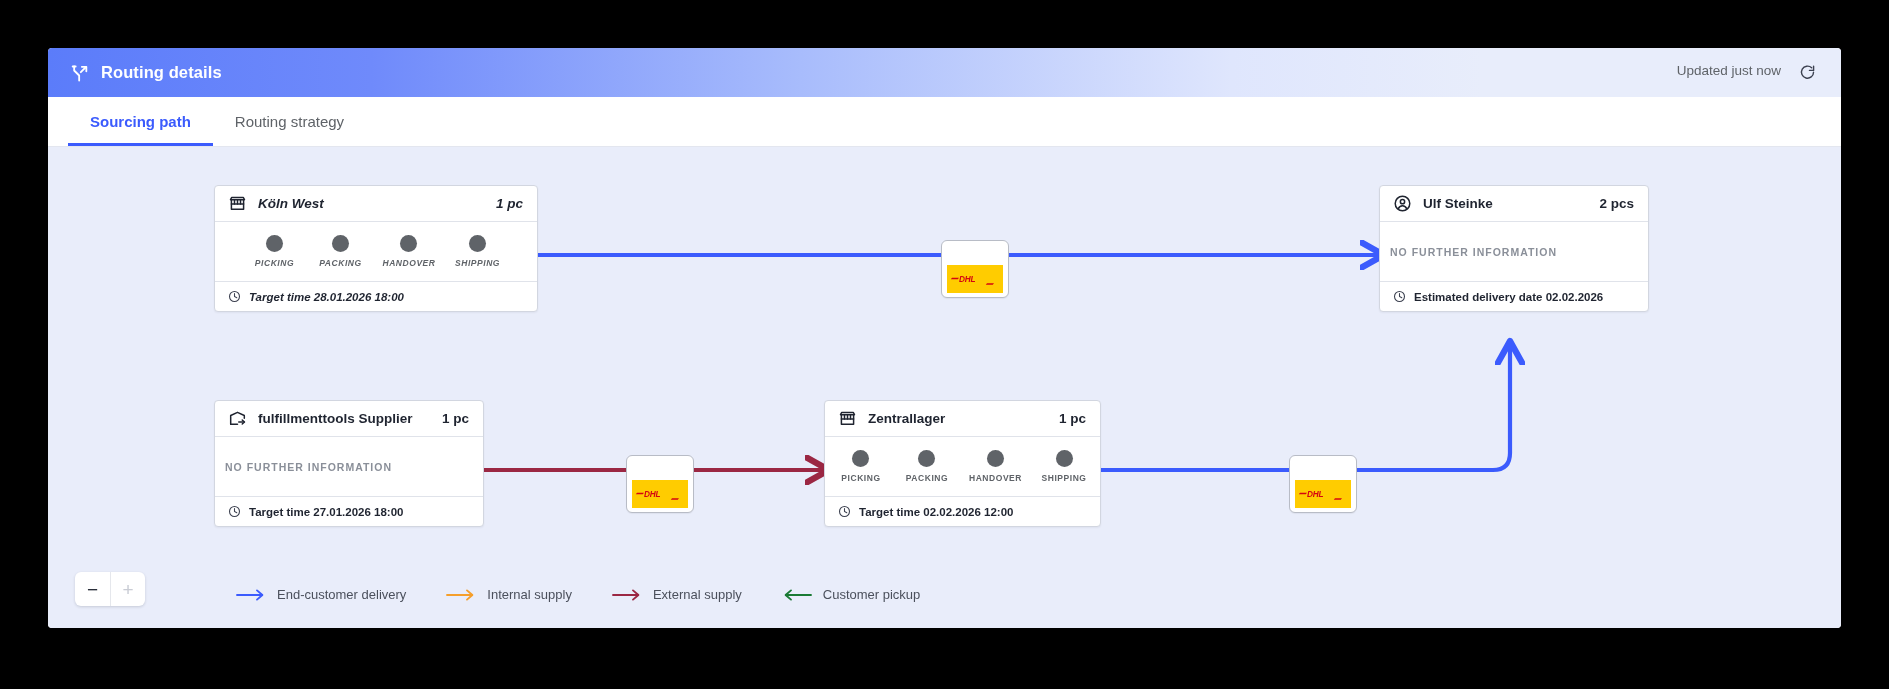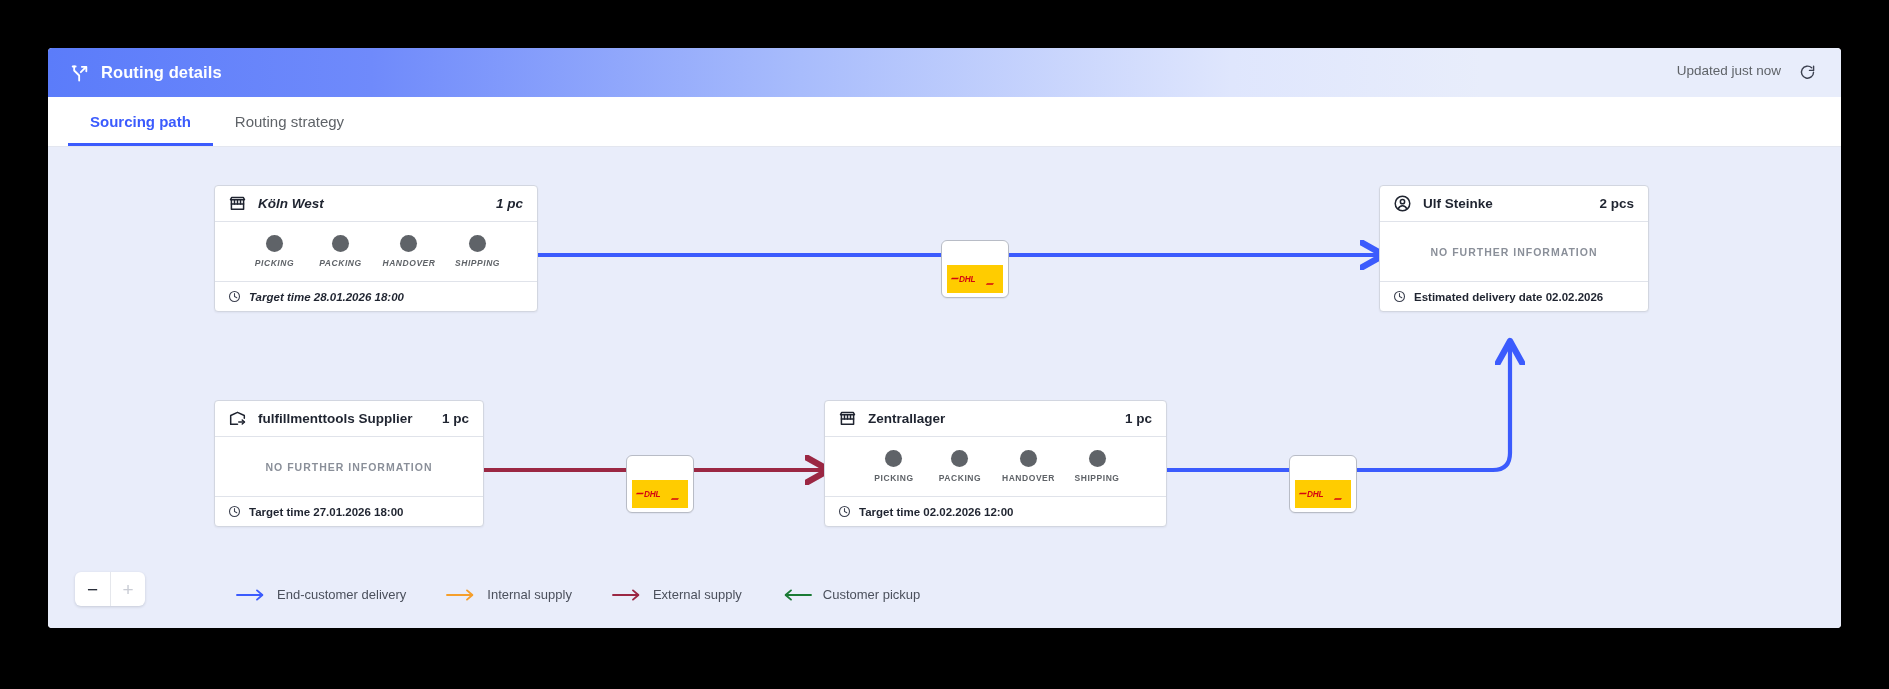--- a/index.html
+++ b/index.html
@@ -143,21 +143,20 @@
     margin-left: auto;
     font-size: 13.5px;
     font-weight: bold;
     color: #1f2430;
     white-space: nowrap;
   }
   .node-body {
     height: 60px;
     display: flex;
     align-items: center;
-    justify-content: center;
     border-bottom: 1px solid #e0e3ea;
     padding: 0 10px;
   }
   .steps {
     display: flex;
     align-items: flex-start;
     justify-content: center;
     gap: 18px;
     width: 100%;
   }
@@ -409,21 +408,21 @@
           <span>
             <svg class="clock-icon" viewBox="0 0 24 24" fill="none" stroke="#3c4150" stroke-width="2" stroke-linecap="round">
               <circle cx="12" cy="12" r="9.2"></circle>
                 <path d="M12 6.6 L12 12 L16.2 14.2"></path>
             </svg>
           </span>
           <span class="foot-text">Target time 27.01.2026 18:00</span>
         </div>
       </div>
 
-      <div class="node" style="left:776px; top:253px; width:343px;">
+      <div class="node" style="left:776px; top:253px; width:277px;">
         <div class="node-head">
           <span>
             <svg class="node-icon" viewBox="0 0 24 24" fill="none" stroke="#1f2430" stroke-width="1.9" stroke-linejoin="round" stroke-linecap="round">
               <path d="M3.2 7.2 L4.6 4.4 L19.4 4.4 L20.8 7.2 Z"></path>
               <path d="M4.3 7.2 L4.3 19.4 L19.7 19.4 L19.7 7.2"></path>
               <path d="M8.2 7.2 L8.2 12.6 M12 7.2 L12 12.6 M15.8 7.2 L15.8 12.6"></path>
               <path d="M4.3 12.6 L19.7 12.6"></path>
             </svg>
           </span>
           <span class="node-title">Zentrallager</span>

